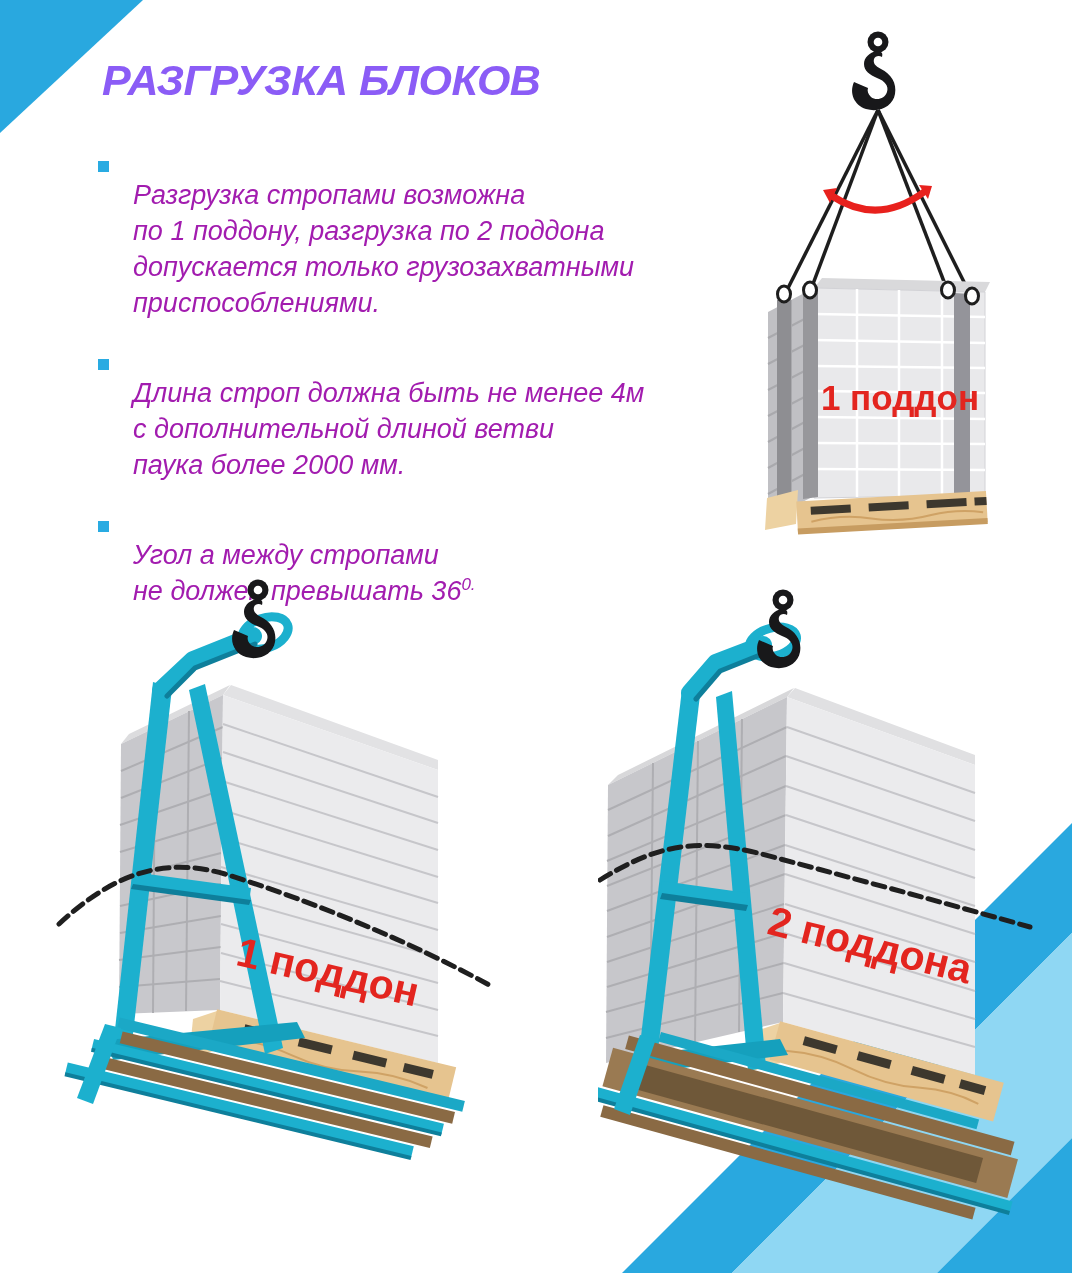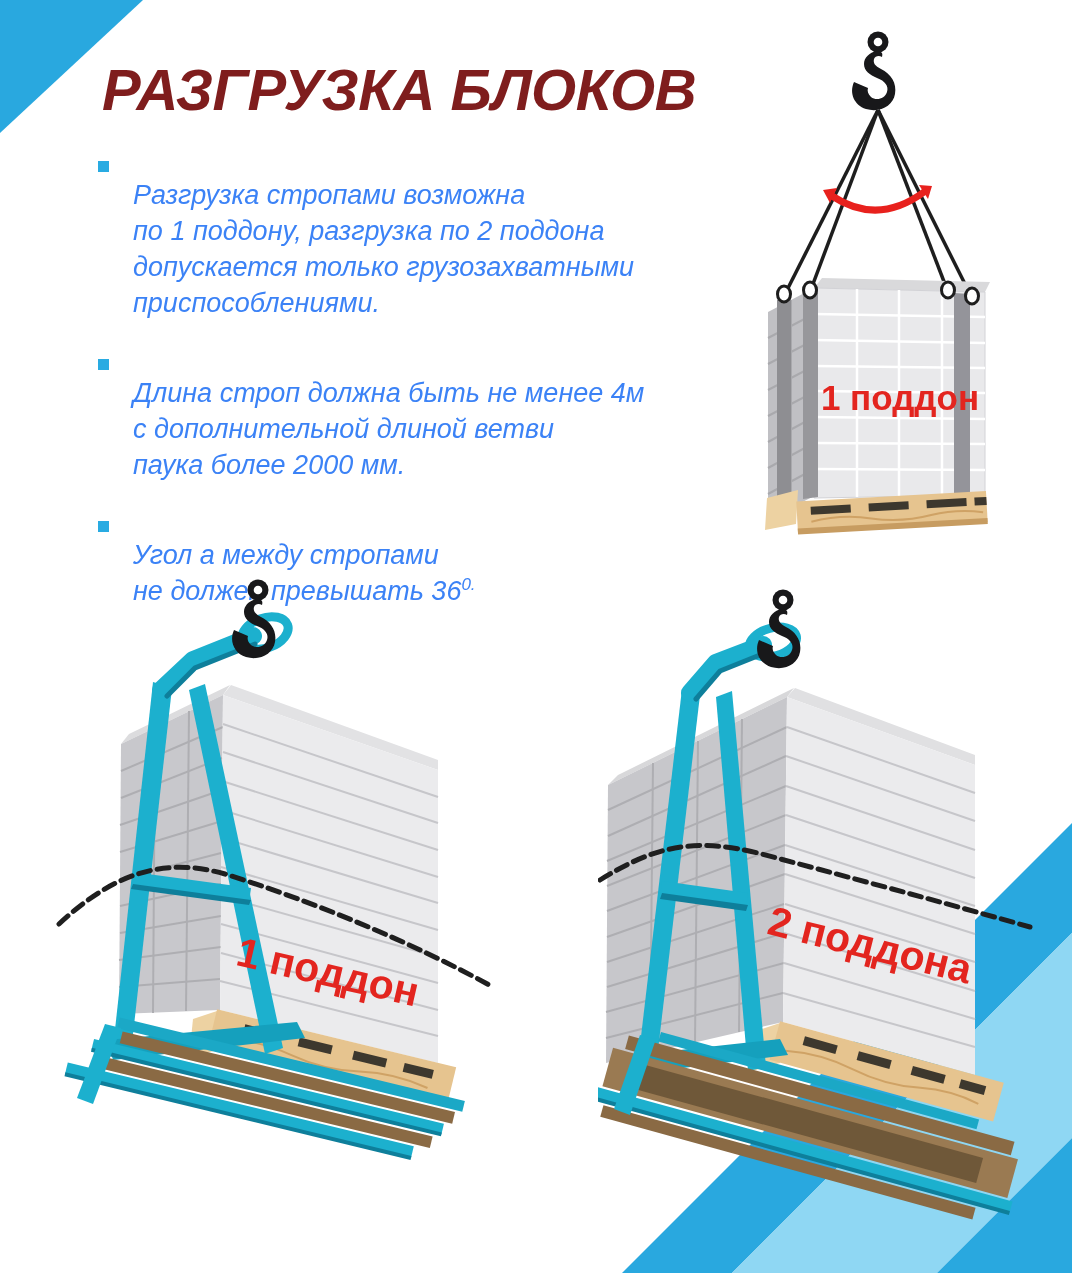--- a/index.html
+++ b/index.html
@@ -2,25 +2,25 @@
 <html><head>
 <meta charset="utf-8">
 <style>
   html,body{margin:0;padding:0;background:#ffffff;}
   .page{position:relative;width:1072px;height:1273px;background:#ffffff;overflow:hidden;
         font-family:"Liberation Sans","DejaVu Sans",sans-serif;}
   .corner{position:absolute;pointer-events:none;}
   #corner-tl{left:0;top:0;}
   #corner-br{right:0;bottom:0;}
   .title{position:absolute;left:102px;top:56px;margin:0;
-         font-size:58px;font-weight:bold;font-style:italic;color:#7f1d1d;letter-spacing:-0.5px;}
+         font-size:43px;font-weight:bold;font-style:italic;color:#8b5cf6;letter-spacing:-0.5px;}
   .bullets{position:absolute;left:98px;top:150px;width:690px;list-style:none;margin:0;padding:0;}
   .bullet{display:flex;gap:24px;align-items:flex-start;margin:0;}
   .sq{width:11px;height:11px;background:#29ABE2;margin-top:11px;flex:none;}
-  .bt{font-style:italic;font-size:27px;line-height:36px;color:#3b82f6;white-space:pre-line;}
+  .bt{font-style:italic;font-size:27px;line-height:36px;color:#a21caf;white-space:pre-line;}
   .bt sup{font-size:17px;line-height:0;}
   .ill{position:absolute;}
   #ill1{left:740px;top:20px;}
   #ill2{left:55px;top:572px;}
   #ill3{left:598px;top:585px;}
   svg text.plabel{font-weight:bold;fill:#E3251F;font-family:"Liberation Sans","DejaVu Sans",sans-serif;}
 </style>
 </head>
 <body>
 

